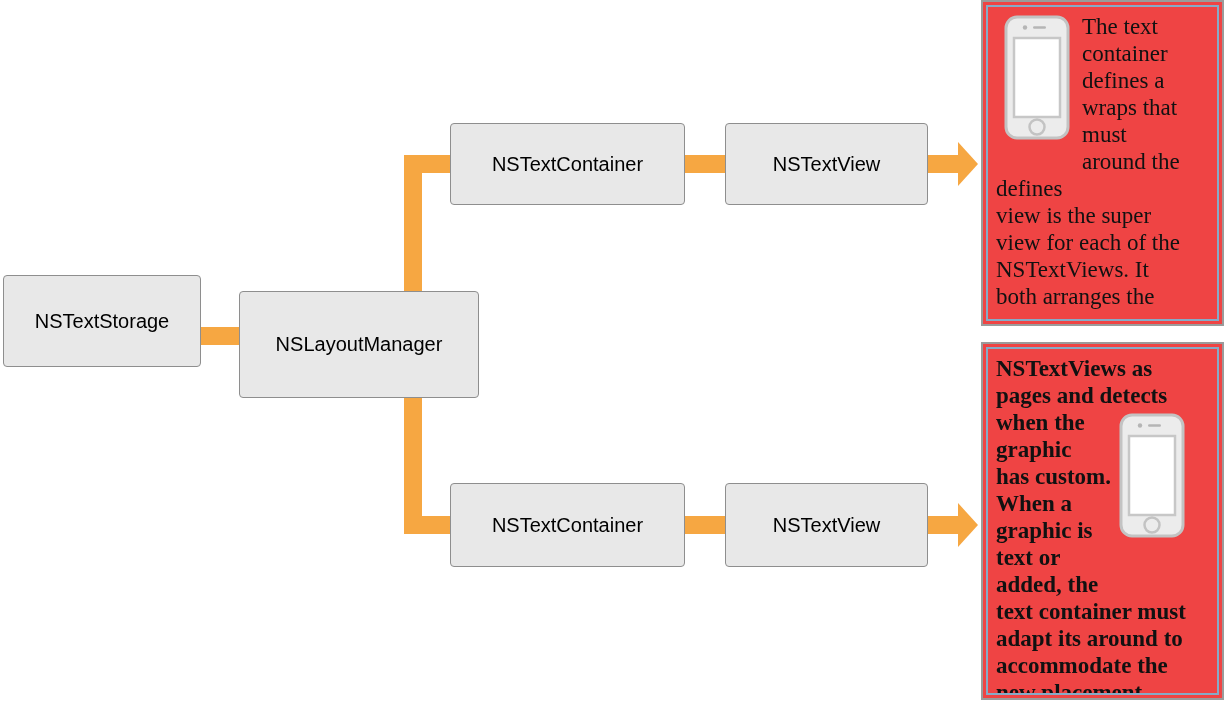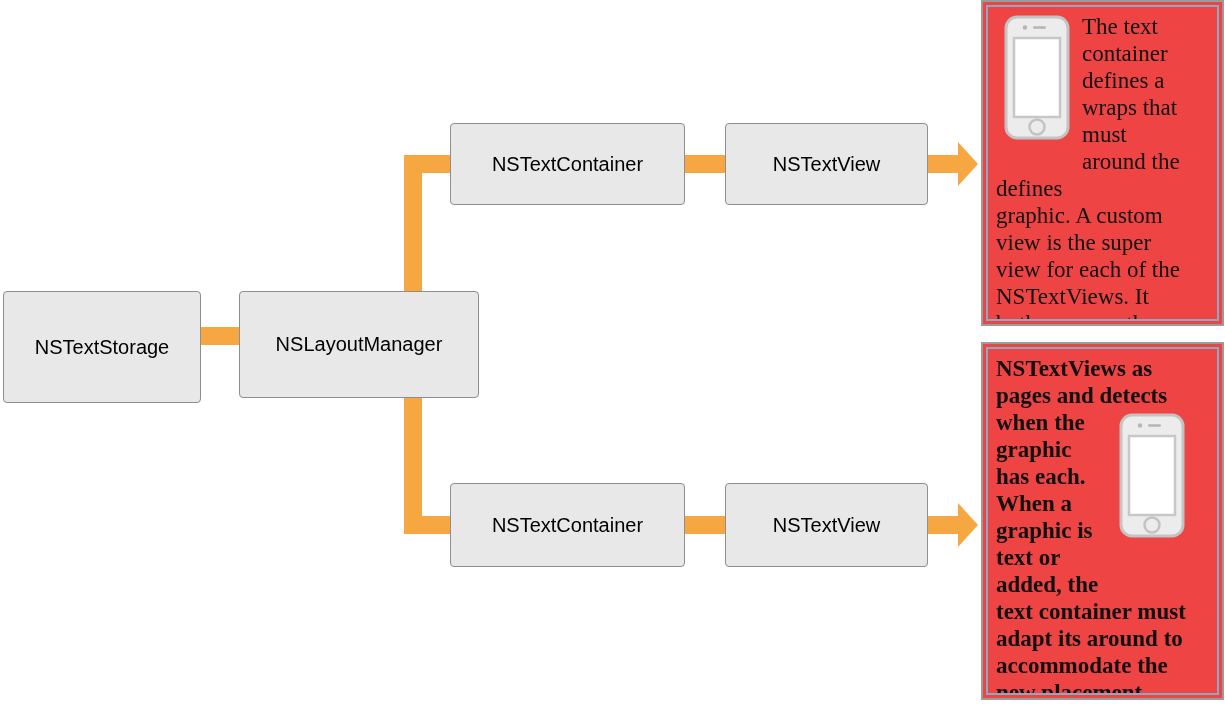--- a/index.html
+++ b/index.html
@@ -6,21 +6,21 @@
   #scene{position:relative;width:1225px;height:704px;background:#fff;overflow:hidden;
          font-family:"Liberation Sans",sans-serif;}
 
   
   .node{position:absolute;box-sizing:border-box;z-index:2;
         background:var(--box-fill,#E8E8E8);
         border:1.6px solid var(--box-border,#8E8E8E);
         border-radius:4px;
         display:flex;align-items:center;justify-content:center;
         font-size:20px;color:#000;}
-  #node-text-storage{left:3px;top:291px;width:198px;height:112px;}
+  #node-text-storage{left:3px;top:275px;width:198px;height:92px;}
   #node-layout-manager{left:239px;top:291px;width:240px;height:107px;}
   #node-text-container-top{left:450px;top:123px;width:235px;height:82px;}
   #node-text-view-top{left:725px;top:123px;width:203px;height:82px;}
   #node-text-container-bottom{left:450px;top:483px;width:235px;height:84px;}
   #node-text-view-bottom{left:725px;top:483px;width:203px;height:84px;}
 
   
   .conn{position:absolute;background:var(--connector,#F6A742);z-index:1;}
   #conn-storage-manager{left:195px;top:327px;width:50px;height:18px;}
   #conn-trunk{left:404px;top:155px;width:18px;height:379px;}
@@ -95,21 +95,20 @@
           <rect x="29" y="11.2" width="13" height="2.6" rx="1.3" fill="#B5B5B5"></rect>
           <circle cx="33" cy="112" r="7.5" fill="#ECECEC" stroke="#C3C3C3" stroke-width="2.5"></circle>
         </svg>
       </span>
     <div class="tline">The text</div>
         <div class="tline">container</div>
         <div class="tline">defines a</div>
         <div class="tline">wraps that</div>
         <div class="tline">must</div>
         <div class="tline">around the defines</div>
-        <div class="tline">graphic. A custom</div>
         <div class="tline">view is the super</div>
         <div class="tline">view for each of the</div>
         <div class="tline">NSTextViews. It</div>
         <div class="tline">both arranges the</div>
       </div>
   </div>
 
   <div class="panel" id="panel-bottom">
     <div class="panel-inner">
       <span class="float-spacer"></span>
@@ -119,21 +118,21 @@
           <rect x="10" y="23" width="46" height="79" fill="#FFFFFF" stroke="#C7C7C7" stroke-width="2.5"></rect>
           <circle cx="21" cy="12.5" r="2.2" fill="#B5B5B5"></circle>
           <rect x="29" y="11.2" width="13" height="2.6" rx="1.3" fill="#B5B5B5"></rect>
           <circle cx="33" cy="112" r="7.5" fill="#ECECEC" stroke="#C3C3C3" stroke-width="2.5"></circle>
         </svg>
       </span>
     <div class="tline">NSTextViews as</div>
         <div class="tline">pages and detects</div>
         <div class="tline">when the</div>
         <div class="tline">graphic</div>
-        <div class="tline">has each.</div>
+        <div class="tline">has custom.</div>
         <div class="tline">When a</div>
         <div class="tline">graphic is</div>
         <div class="tline">text or added, the</div>
         <div class="tline">text container must</div>
         <div class="tline">adapt its around to</div>
         <div class="tline">accommodate the</div>
         <div class="tline">new placement.</div>
       </div>
   </div>
 

